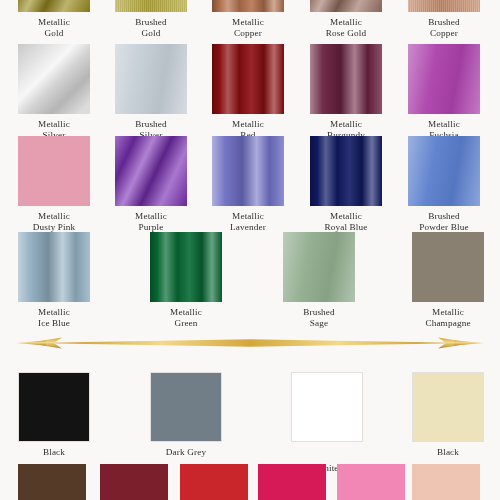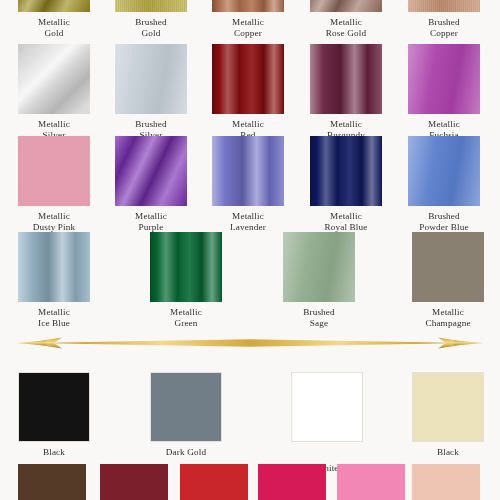--- a/index.html
+++ b/index.html
@@ -249,21 +249,21 @@
 Champagne</div>
       </div>
     </div>
     <div class="row" style="top: 372px;">
       <div class="cell" style="position: absolute; left: 18px; top: 0px; width: 72px;">
         <div class="chip sheen-flat chip-border" style="width: 72px; height: 70px; background-color: rgb(19, 19, 19);"></div>
         <div class="label" style="color: rgb(47, 47, 47);">Black</div>
       </div>
       <div class="cell" style="position: absolute; left: 150px; top: 0px; width: 72px;">
         <div class="chip sheen-flat chip-border" style="width: 72px; height: 70px; background-color: rgb(113, 125, 135);"></div>
-        <div class="label" style="color: rgb(47, 47, 47);">Dark Gold</div>
+        <div class="label" style="color: rgb(47, 47, 47);">Dark Grey</div>
       </div>
       <div class="cell" style="position: absolute; left: 283px; top: 0px; width: 88px; gap: 16px;">
         <div class="chip sheen-flat chip-border" style="width: 72px; height: 70px; background-color: rgb(255, 255, 255);"></div>
         <div class="label" style="color: rgb(47, 47, 47);">White</div>
       </div>
       <div class="cell" style="position: absolute; left: 412px; top: 0px; width: 72px;">
         <div class="chip sheen-flat chip-border" style="width: 72px; height: 70px; background-color: rgb(236, 227, 189);"></div>
         <div class="label" style="color: rgb(47, 47, 47);">Black</div>
       </div>
     </div>

